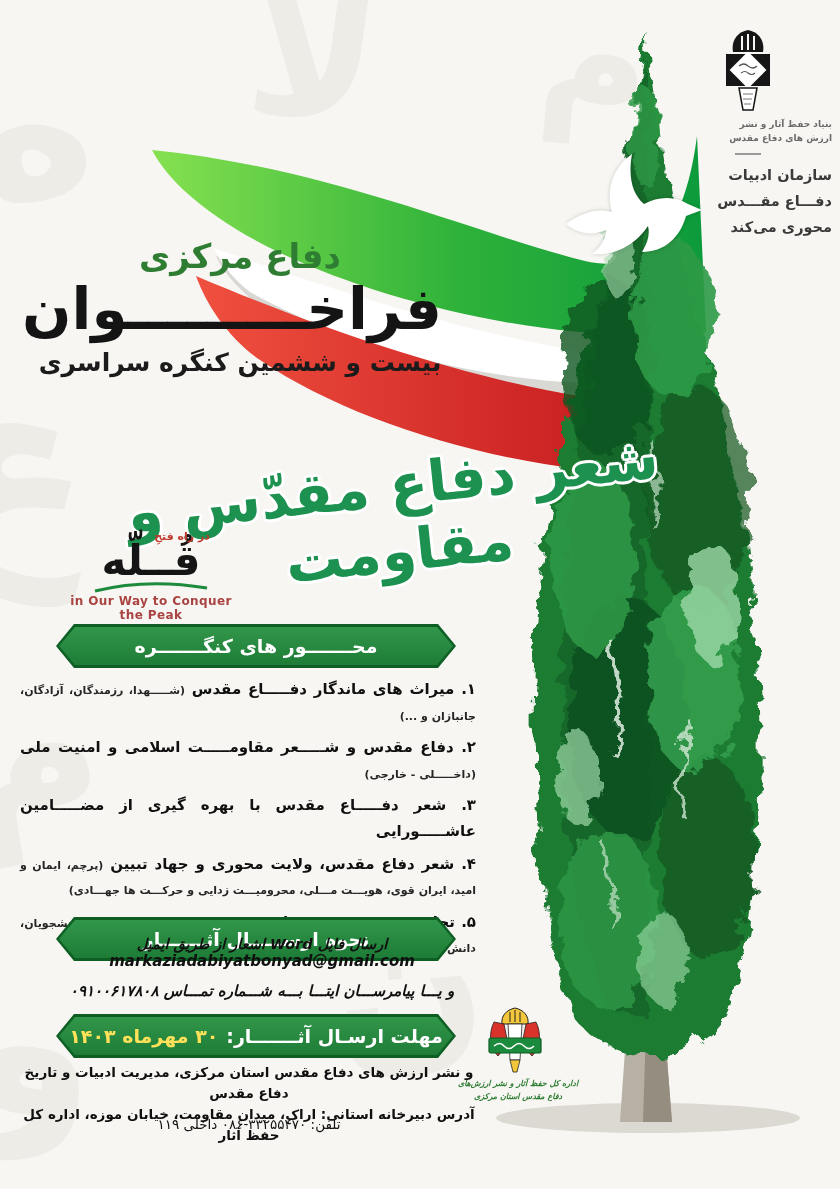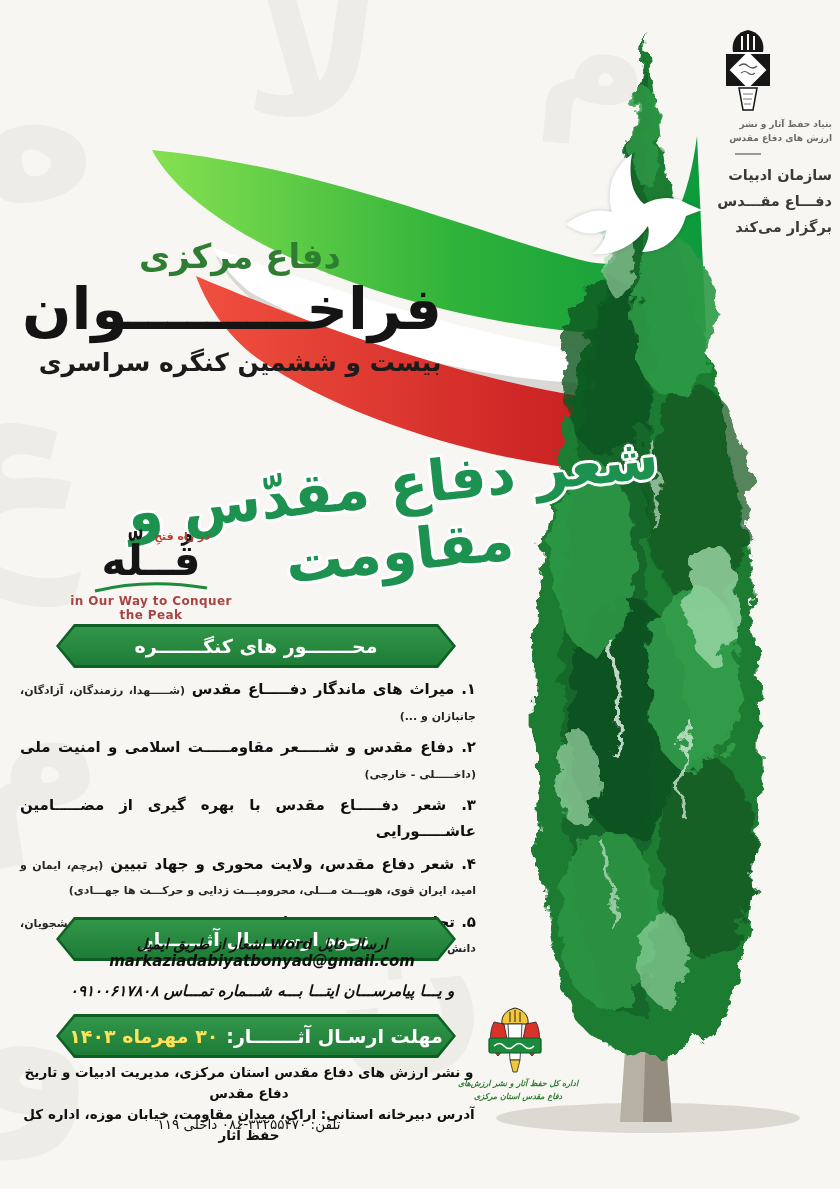--- a/index.html
+++ b/index.html
@@ -148,21 +148,21 @@
       <path d="M17,60 L35,60 L31,82 L21,82 Z" fill="#ffffff" stroke="#161616" stroke-width="1.5"></path>
       <path d="M21,66 h10 M21,71 h9 M22,76 h7" stroke="#777" stroke-width="1"></path>
     </svg>
     <div class="org-caption">
       <div>بنیاد حفظ آثار و نشر</div>
       <div>ارزش های دفاع مقدس</div>
     </div>
     <div class="org-divider"></div>
     <div class="org-line">سازمان ادبیات</div>
     <div class="org-line">دفـــاع مقـــدس</div>
-    <div class="org-line">برگزار می‌کند</div>
+    <div class="org-line">محوری می‌کند</div>
   </div>
 
   <div class="titles">
     <div class="province">دفاع مرکزی</div>
     <div class="call-title">فراخـــــــــوان</div>
     <div class="subtitle">بیست و ششمین کنگره سراسری</div>
   </div>
 
   <div class="callig">شعر دفاع مقدّس و مقاومت</div>
 

